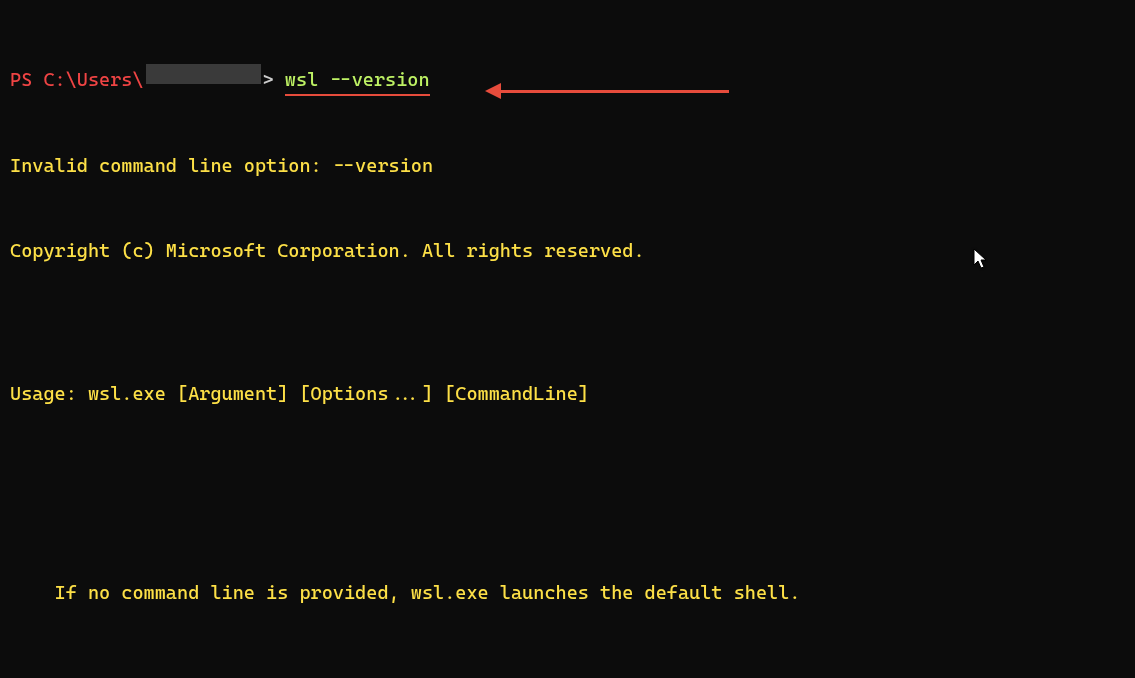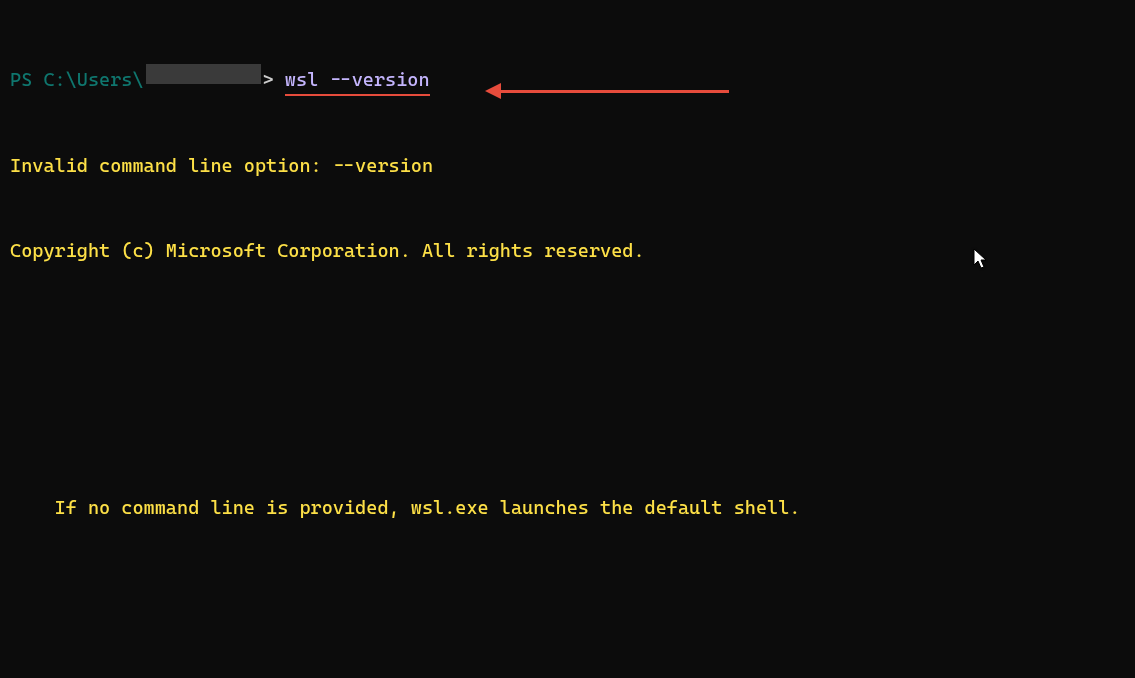--- a/index.html
+++ b/index.html
@@ -22,37 +22,37 @@
     .terminal {
       white-space: pre;
       font-family: inherit;
     }
     .prompt-line {
       display: flex;
       align-items: baseline;
       position: relative;
     }
     .prompt-prefix {
-      color: #0f766e;
+      color: #ef4444;
     }
     .redacted {
       display: inline-block;
       background-color: #3a3a3a;
       width: 115px;
       height: 20px;
       vertical-align: middle;
       margin: 0 2px;
       position: relative;
       top: -2px;
     }
     .prompt-caret {
       color: #cccccc;
     }
     .command {
-      color: #c4b5fd;
+      color: #bef264;
       position: relative;
       text-align: right;
     }
     .command-underline {
       position: absolute;
       bottom: -2px;
       left: 0;
       right: 0;
       height: 2px;
       background-color: #e74c3c;
@@ -101,20 +101,21 @@
   <div class="prompt-line">
     <span class="prompt-prefix">PS C:\Users\</span><span class="redacted"></span><span class="prompt-caret">&gt; </span><span class="command"><span>wsl --version</span><span class="command-underline"></span></span>
     <div class="arrow-annotation">
       <div class="arrow-head"></div>
       <div class="arrow-line"></div>
     </div>
   </div>
   <div class="output-line">Invalid command line option: --version</div>
   <div class="output-line">Copyright (c) Microsoft Corporation. All rights reserved.</div>
   <div class="output-line"></div>
+  <div class="output-line">Usage: wsl.exe [Argument] [Options...] [CommandLine]</div>
   <div class="output-line"></div>
   <div class="output-line"></div>
   <div class="output-line">    If no command line is provided, wsl.exe launches the default shell.</div>
   <div class="output-line"></div>
   
   
   <div class="output-line"></div>
   
   
   <div class="output-line"></div>

